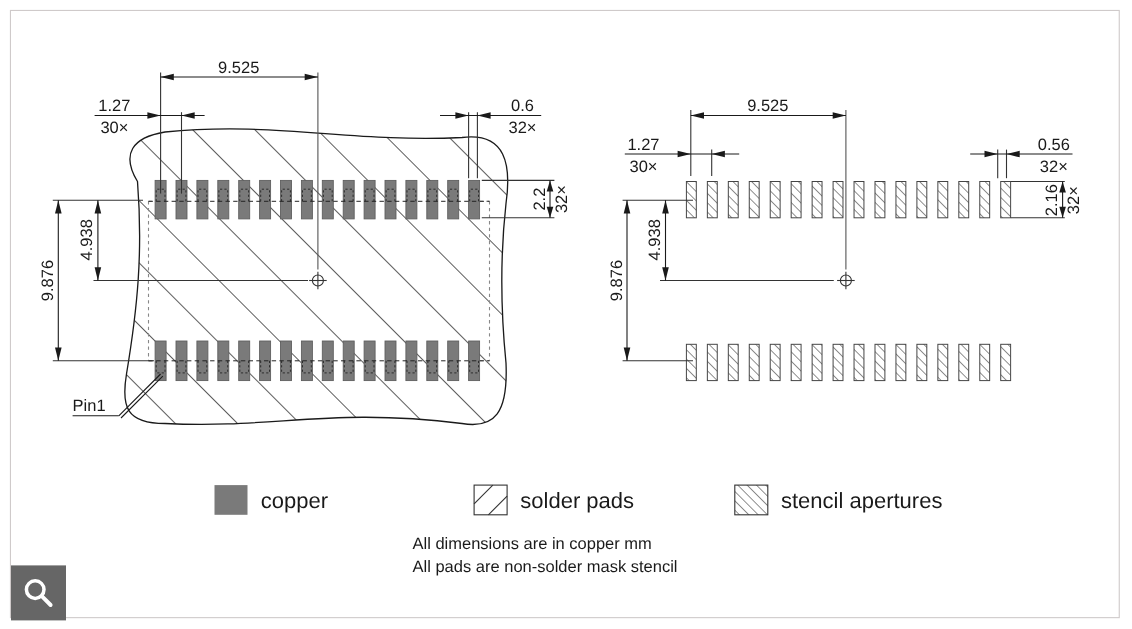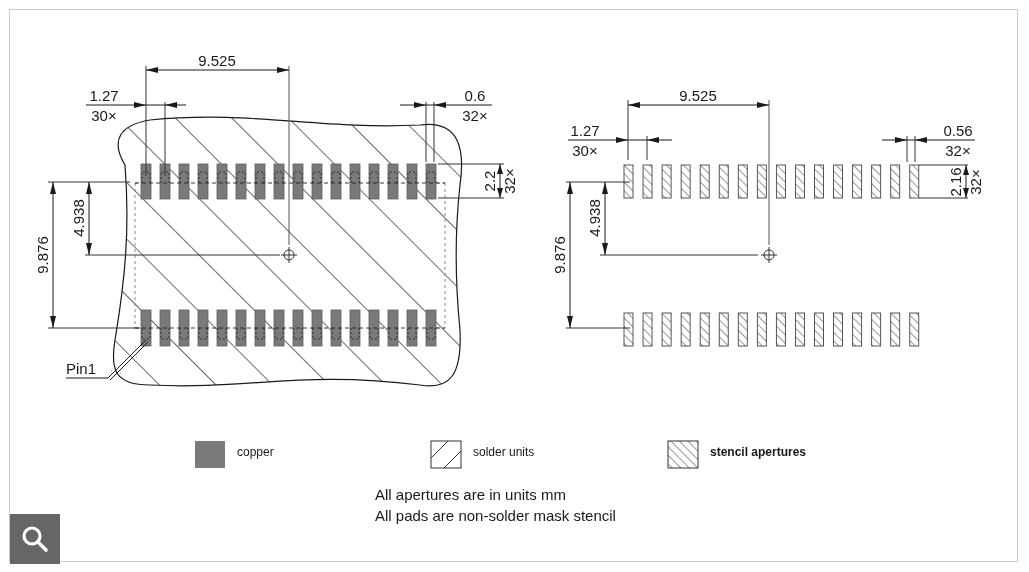--- a/index.html
+++ b/index.html
@@ -1,20 +1,20 @@
 <!DOCTYPE html>
 <html><head>
 <meta charset="utf-8">
 <style>
   html, body { margin: 0; padding: 0; background: #ffffff; }
   body { width: 1029px; height: 572px; position: relative; overflow: hidden; font-family: "Liberation Sans", sans-serif; }
   #frame { position: absolute; left: 9px; top: 9px; width: 1009px; height: 553px; border: 1px solid #cfcaca; box-sizing: border-box; background: #fff; }
   #drawing { position: absolute; left: 0; top: 0; }
   .dimtext { font-family: "Liberation Sans", sans-serif; font-size: 15px; fill: #1a1a1a; }
-  .legend-label { position: absolute; font-size: 12px; color: #1a1a1a; }
+  .legend-label { position: absolute; font-size: 20px; color: #1a1a1a; }
   .note { position: absolute; font-size: 15px; color: #1a1a1a; left: 375px; }
   #zoom-button { position: absolute; left: 10px; top: 514px; width: 50px; height: 50px; background: #666666; display: flex; align-items: center; justify-content: center; cursor: pointer; }
 </style>
 </head>
 <body>
 
 <div id="frame"></div>
 
 <svg id="drawing" width="1029" height="572" viewBox="0 0 1029 572">
   <defs>
@@ -252,24 +252,24 @@
     <rect x="431" y="441" width="30" height="27" fill="#fff" stroke="#333" stroke-width="1"></rect>
     <line x1="431" y1="458" x2="448" y2="441" stroke="#333" stroke-width="1"></line>
     <line x1="444" y1="468" x2="461" y2="451" stroke="#333" stroke-width="1"></line>
   </g>
   <g>
     <rect x="668" y="441" width="30" height="27" fill="url(#stencilHatch)" stroke="#333" stroke-width="1"></rect>
   </g>
 </svg>
 
 <div class="legend-label" style="left:237px; top:445px;">copper</div>
-<div class="legend-label" style="left:473px; top:445px;">solder units</div>
-<div class="legend-label" style="left:710px; top:445px;font-weight:bold;">stencil apertures</div>
-
-<div class="note" style="top:486px;">All apertures are in units mm</div>
+<div class="legend-label" style="left:473px; top:445px;">solder pads</div>
+<div class="legend-label" style="left:710px; top:445px;">stencil apertures</div>
+
+<div class="note" style="top:486px;">All dimensions are in copper mm</div>
 <div class="note" style="top:507px;">All pads are non-solder mask stencil</div>
 
 <div id="zoom-button">
   <svg width="30" height="30" viewBox="0 0 30 30">
     <circle cx="12" cy="12" r="8" fill="none" stroke="#fff" stroke-width="3.2"></circle>
     <line x1="18" y1="18" x2="26" y2="26" stroke="#fff" stroke-width="3.6" stroke-linecap="round"></line>
   </svg>
 </div>
 
 </body></html>

